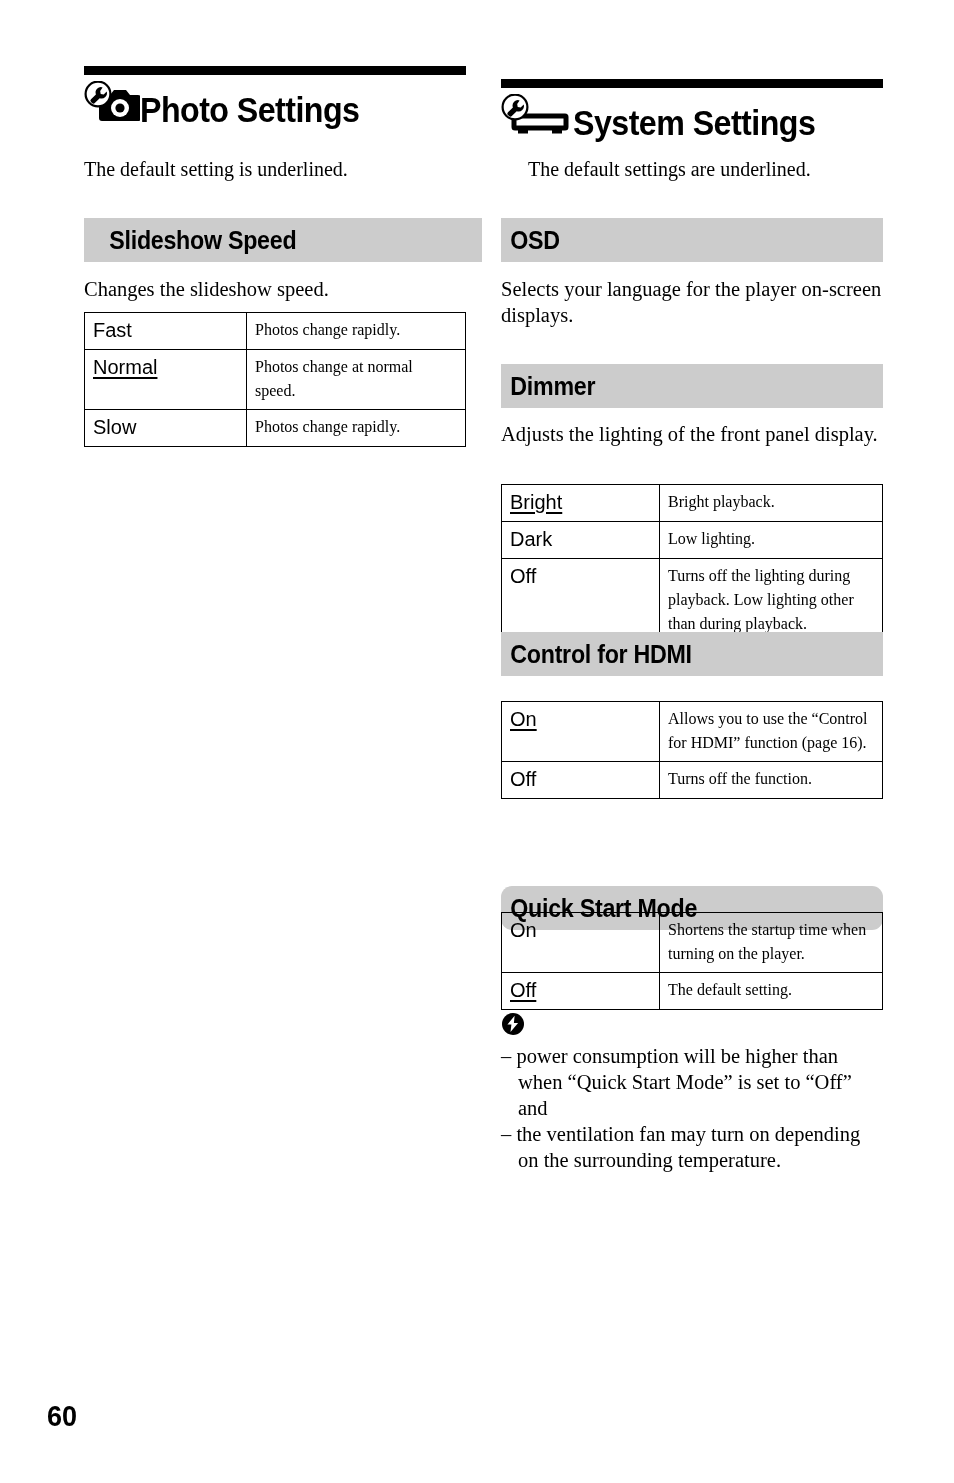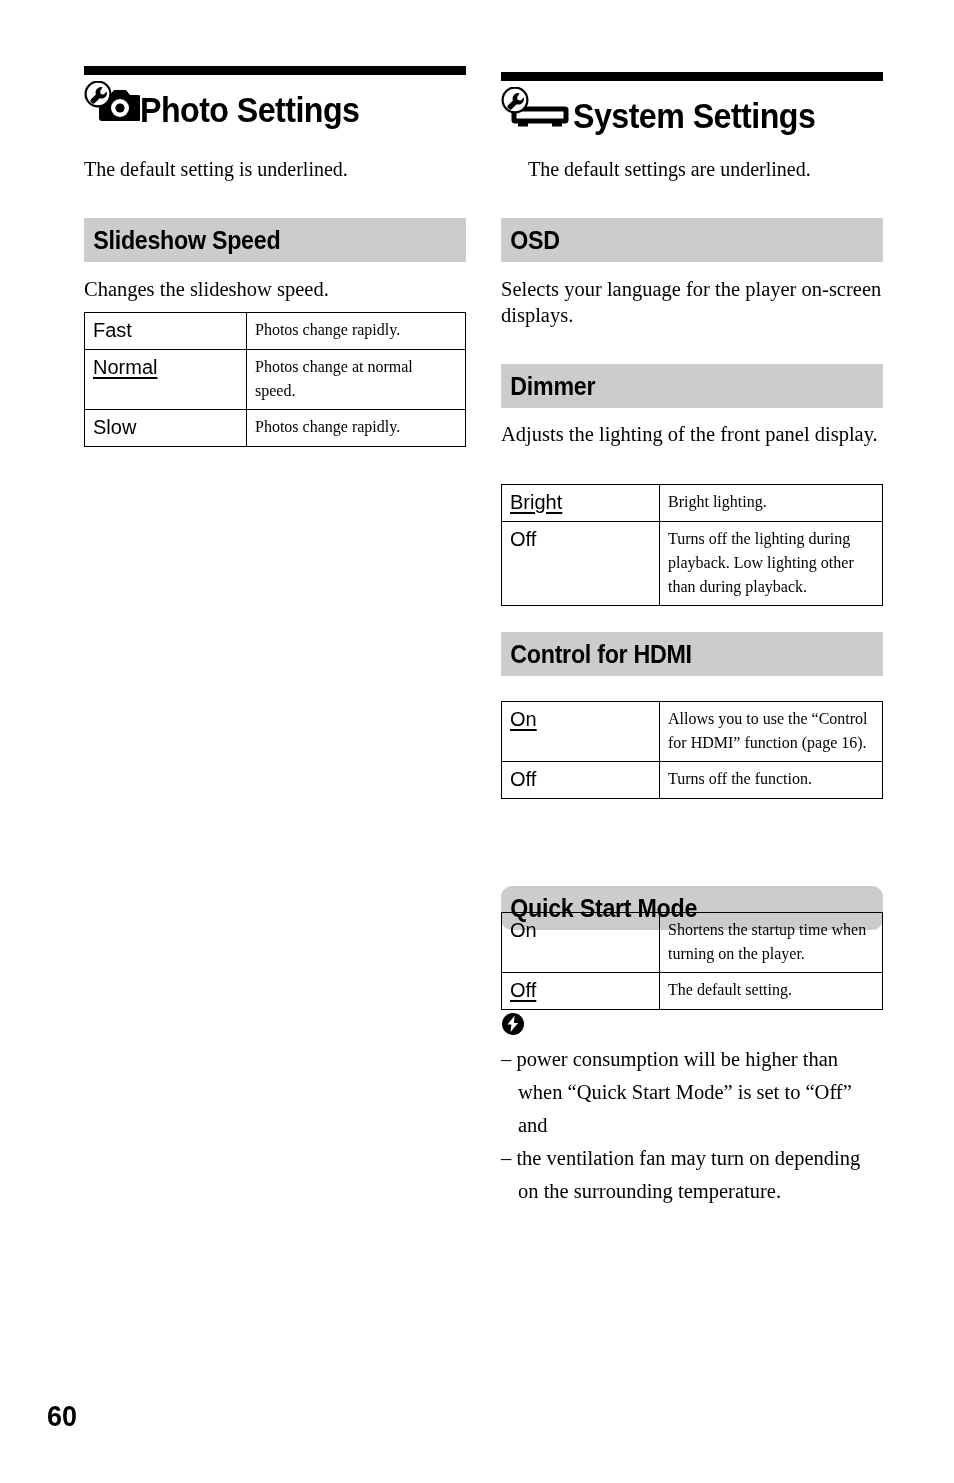--- a/index.html
+++ b/index.html
@@ -135,21 +135,21 @@
   .note-icon {
     display: block;
     margin-bottom: 3px;
   }
   .note-line {
     font-size: 20.5px;
     line-height: 23.5px;
   }
   .note-item {
     font-size: 20.5px;
-    line-height: 33px;
+    line-height: 26px;
     padding-left: 17px;
     text-indent: -17px;
   }
 
   
   .page-number {
     position: absolute;
     left: 47px;
     top: 1400px;
     font-family: "Liberation Sans", sans-serif;
@@ -182,21 +182,21 @@
               <path d="M18.6 6.4 a5.4 5.4 0 0 0 -6.7 7.0 l-4.9 4.9 a1.9 1.9 0 0 0 0 2.7 l1.1 1.1 a1.9 1.9 0 0 0 2.7 0 l4.9 -4.9 a5.4 5.4 0 0 0 7.0 -6.7 l-3.0 3.0 l-3.0 -0.5 l-0.5 -3.0 z"></path>
             </g>
           </svg>
         </span>
         <span class="chapter-title">Photo Settings</span>
       </div>
     </div>
 
     <div class="intro-text" style="top:156px;">The default setting is underlined.</div>
 
-    <div class="section-band" style="top:218px;">
+    <div class="section-band" style="top:218px;padding-left:16px;">
       <span class="section-band-title">Slideshow Speed</span>
     </div>
 
     <div class="body-text" style="top:276px;">Changes the slideshow speed.</div>
 
     <table class="opt-table left" style="top:312px;">
       <tbody>
         <tr>
           <td class="term">
             <span>Fast</span>
@@ -215,21 +215,21 @@
           </td>
           <td class="desc">Photos change rapidly.</td>
         </tr>
       </tbody>
     </table>
 
   </div>
 
   <div class="column column-right">
 
-    <div class="chapter-header" style="top:72px;">
+    <div class="chapter-header" style="top:79px;">
       <div class="chapter-rule"></div>
       <div class="chapter-titlebar">
         <span class="chapter-icon">
           <svg width="72" height="44" viewBox="0 0 72 44" aria-hidden="true">
 
             <rect x="12" y="21" width="54" height="14" rx="2" fill="#000000"></rect>
             <rect x="15.5" y="24.5" width="47" height="7" fill="#ffffff"></rect>
             <rect x="15.5" y="24.5" width="47" height="7" fill="none" stroke="#000000" stroke-width="0"></rect>
             <rect x="12" y="21" width="54" height="14" rx="2" fill="none" stroke="#000000" stroke-width="3"></rect>
             <rect x="17" y="35" width="10" height="4.5" fill="#000000"></rect>
@@ -256,21 +256,27 @@
       <span class="section-band-title">Dimmer</span>
     </div>
     <div class="body-text" style="top:421px;">Adjusts the lighting of the front panel display.</div>
 
     <table class="opt-table right" style="top:484px;padding-left:40px;">
       <tbody>
         <tr>
           <td class="term">
             <span class="underlined">Bright</span>
           </td>
-          <td class="desc">Bright lighting.</td>
+          <td class="desc">Bright playback.</td>
+        </tr>
+        <tr>
+          <td class="term">
+            <span>Dark</span>
+          </td>
+          <td class="desc">Low lighting.</td>
         </tr>
         <tr>
           <td class="term">
             <span>Off</span>
           </td>
           <td class="desc">Turns off the lighting during playback. Low lighting other than during playback.</td>
         </tr>
       </tbody>
     </table>
 

